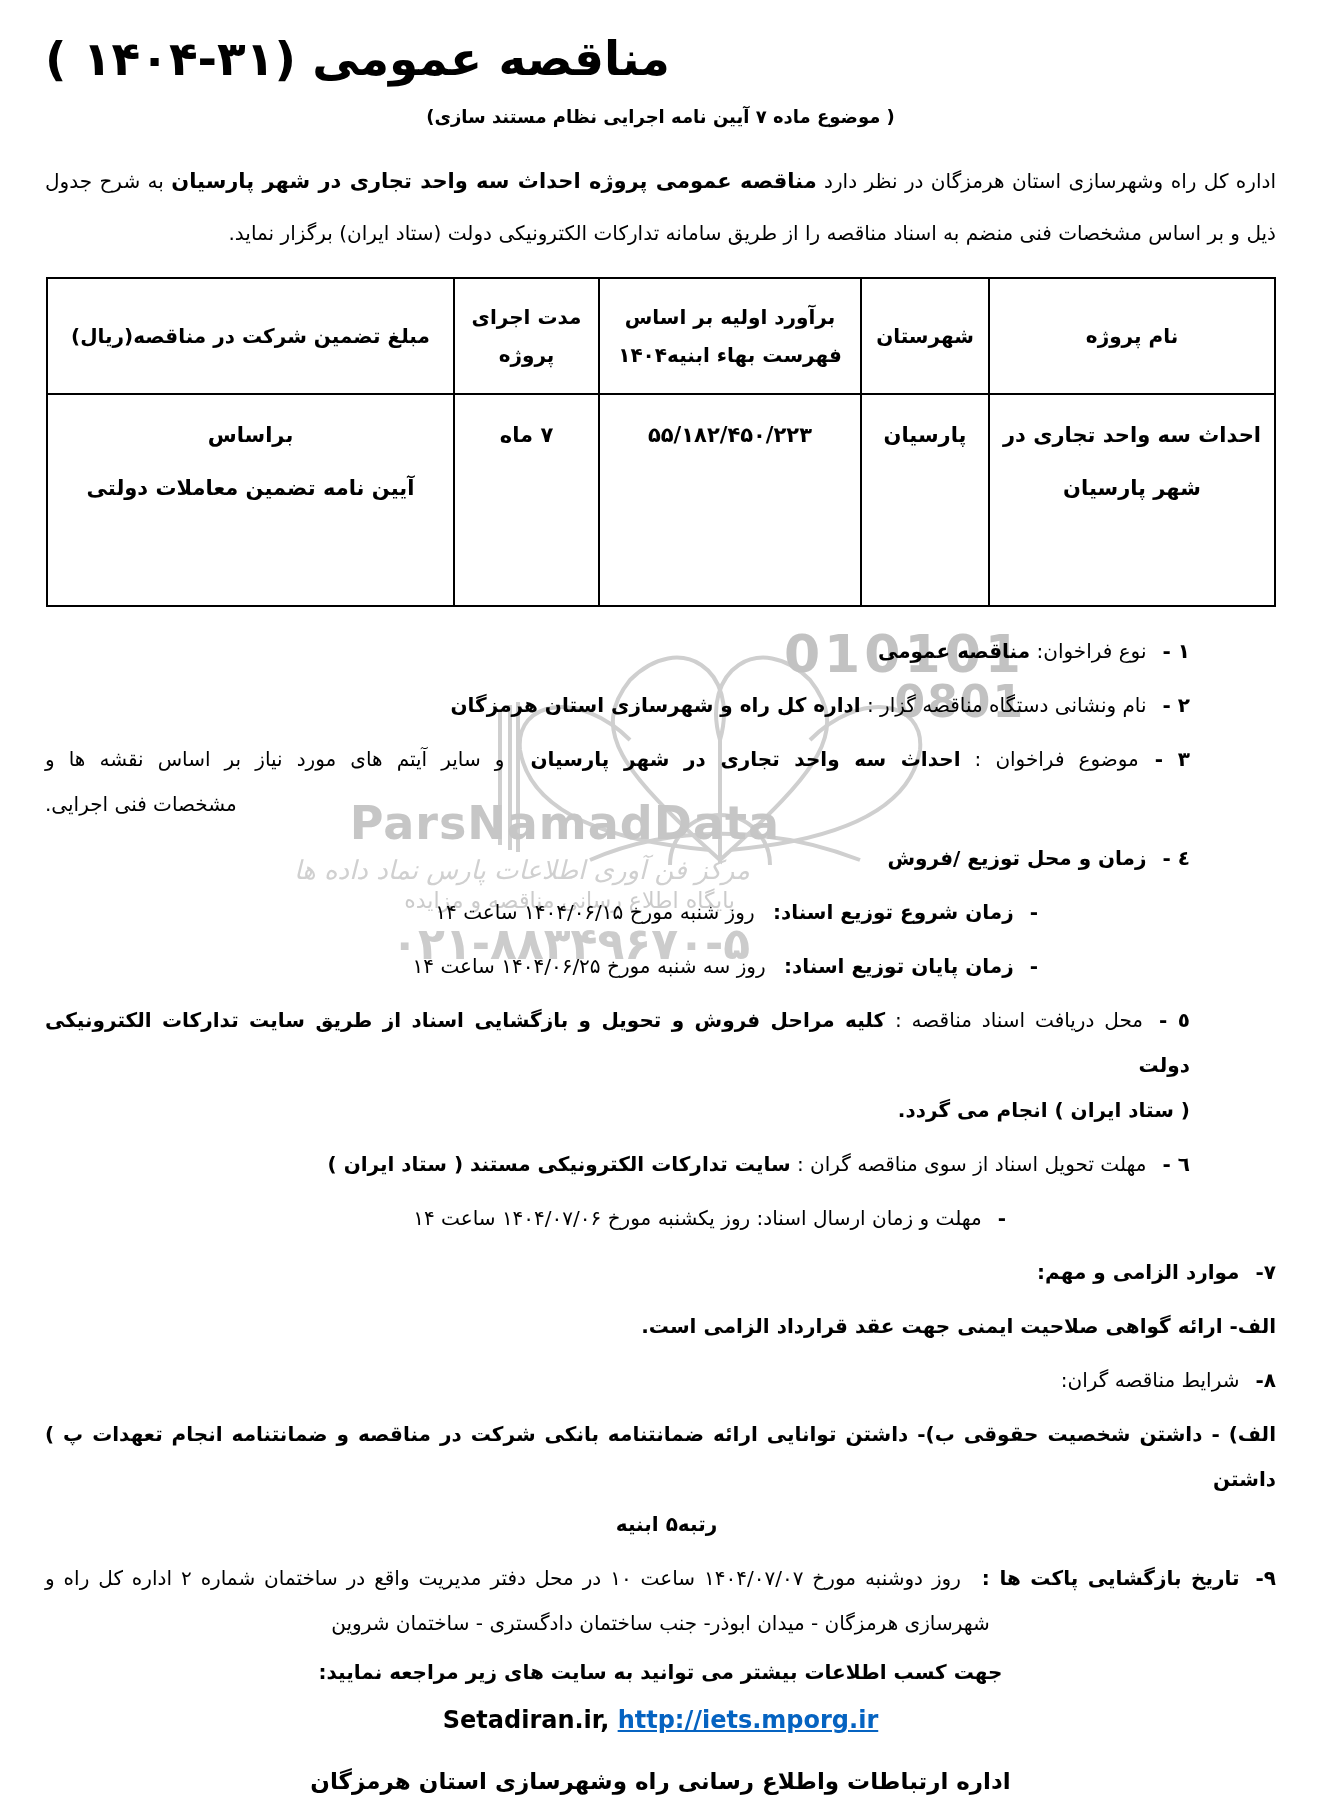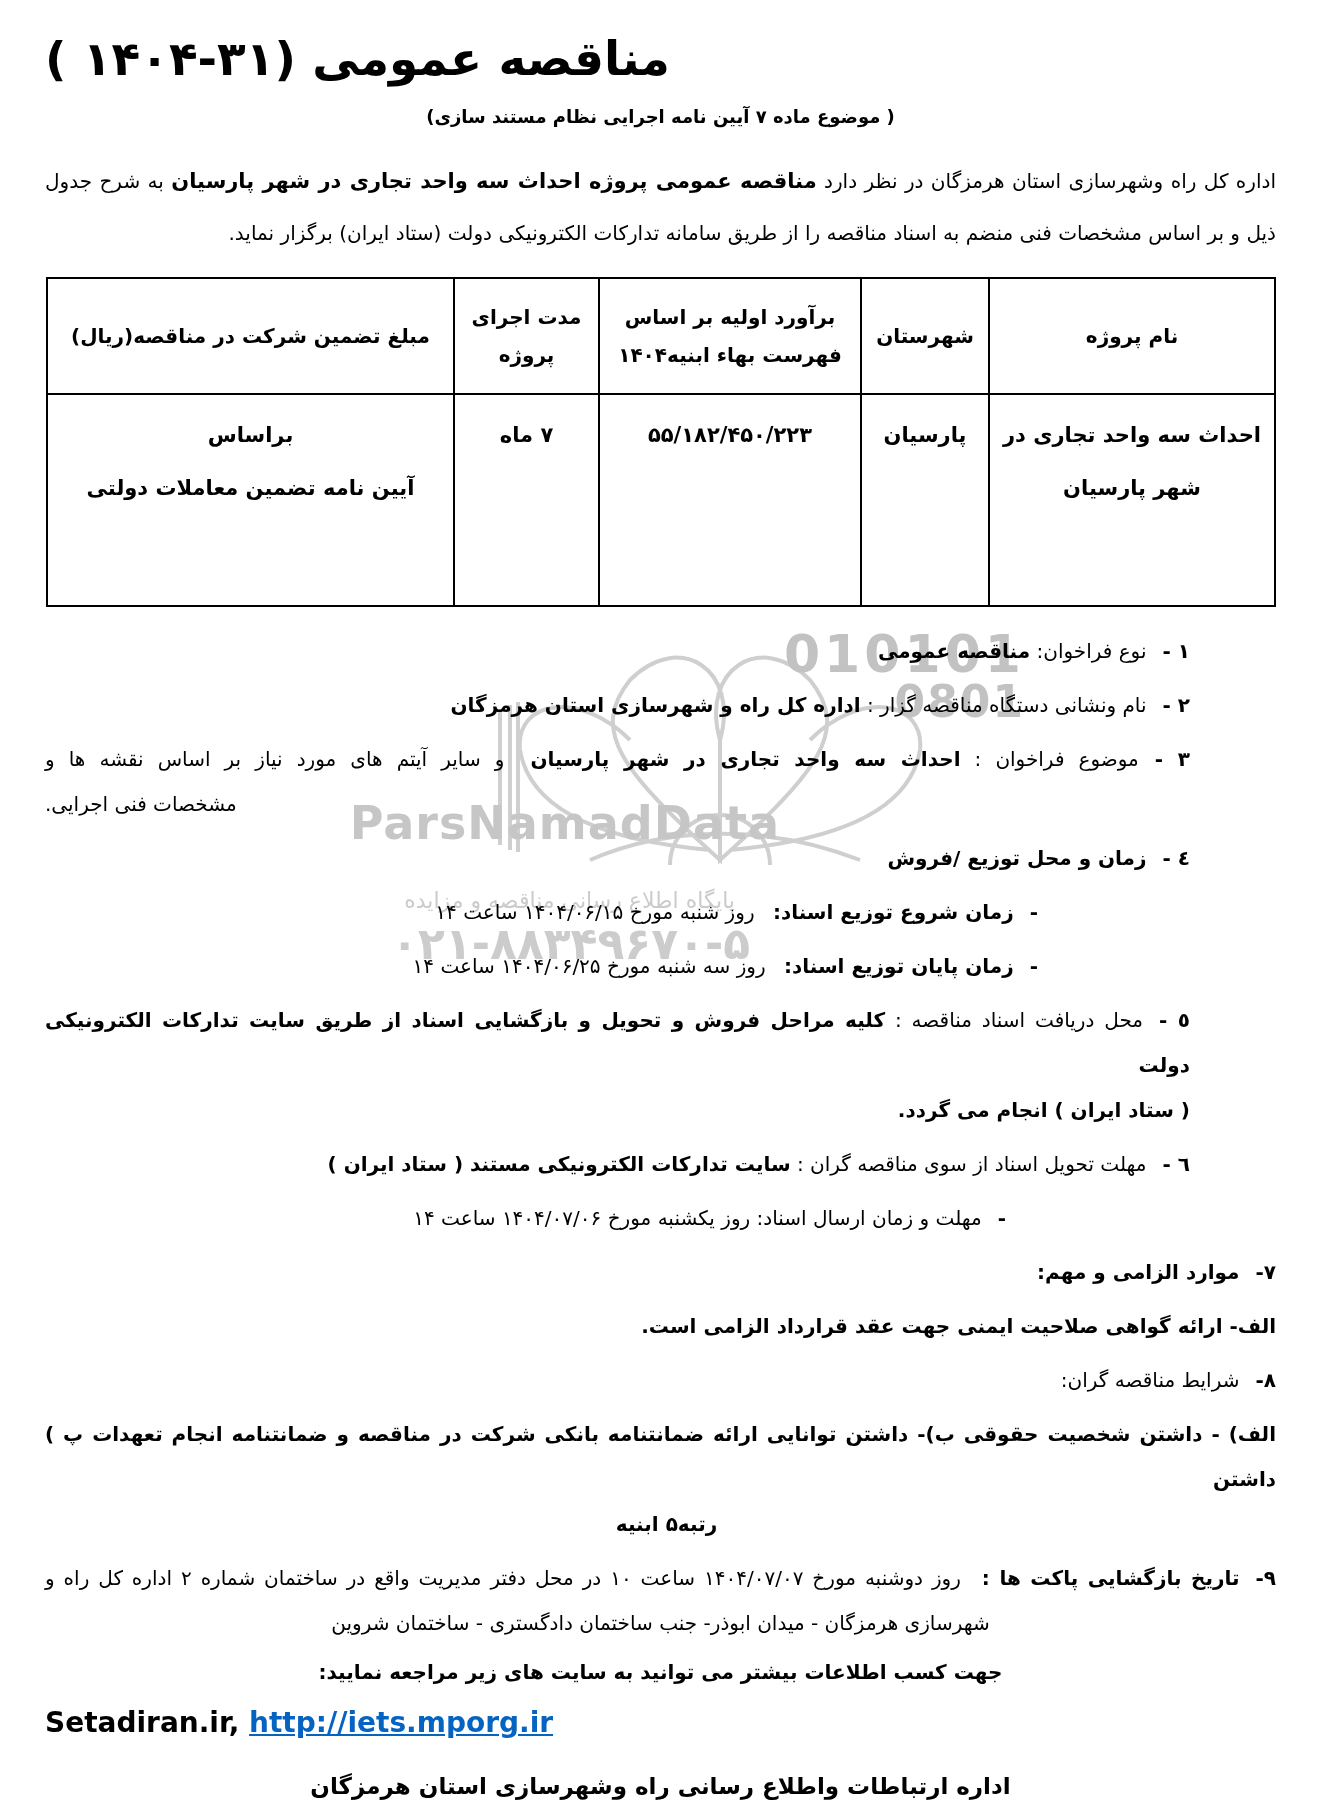--- a/index.html
+++ b/index.html
@@ -34,21 +34,21 @@
   .li b { font-size:20px;margin-left:12px; }
   .indent { margin-right:86px; }
   .sub { margin-right:238px; margin-left:120px; }
   .sub2 { margin-right:270px; }
   .num { font-weight:bold; margin-left:16px; white-space:nowrap; }
   .j1 { text-align:justify; text-align-last:justify; }
   .line-right { text-align:left; margin-right:130px; }
   .line-center { text-align:center; }
   .lbl { }
   .more { margin-top:14px; text-align:center; font-size:20px; font-weight:bold; }
-  .links { margin-top:22px; direction:ltr; text-align:left; font-size:28px; font-weight:bold; }
+  .links { margin-top:22px; direction:ltr; text-align:center; font-size:24px; font-weight:bold; }
   .links a { color:#0563c1; text-decoration:underline; }
   .footer { margin-top:34px; text-align:center; font-size:23px; font-weight:bold; }
 </style>
 </head>
 <body>
 
 <div class="page">
 
   <div class="watermark">
     <svg class="wm-logo" width="560" height="260" viewBox="0 0 560 260" fill="none">
@@ -60,20 +60,21 @@
         <path d="M230 255 a 50 50 0 0 1 100 0"></path>
         <path d="M60 100 L 60 235 M70 95 L 70 240 M78 92 L 78 242"></path>
         <path d="M150 250 C 230 215, 330 215, 420 250"></path>
       </g>
     </svg>
     <div class="wm-digits">
       <div>010101</div>
       <div class="d2">0801</div>
     </div>
     <div class="wm-brand">ParsNamadData</div>
+    <div class="wm-script">مرکز فن آوری اطلاعات پارس نماد داده ها</div>
     <div class="wm-tagline">پایگاه اطلاع رسانی مناقصه و مزایده</div>
     <div class="wm-phone">۰۲۱-۸۸۳۴۹۶۷۰-۵</div>
   </div>
 
   <div class="content">
 
     <h1 class="title">مناقصه عمومی (۳۱-۱۴۰۴ )</h1>
     <div class="subtitle">( موضوع ماده ۷ آیین نامه اجرایی نظام مستند سازی)</div>
 
     <p class="intro"><span>اداره کل راه وشهرسازی استان هرمزگان در نظر دارد </span><b>مناقصه عمومی  پروژه احداث سه واحد تجاری در شهر پارسیان</b><span> به شرح جدول ذیل و بر اساس مشخصات فنی منضم به اسناد مناقصه  را از طریق سامانه تدارکات الکترونیکی دولت (ستاد ایران) برگزار نماید.</span></p>

